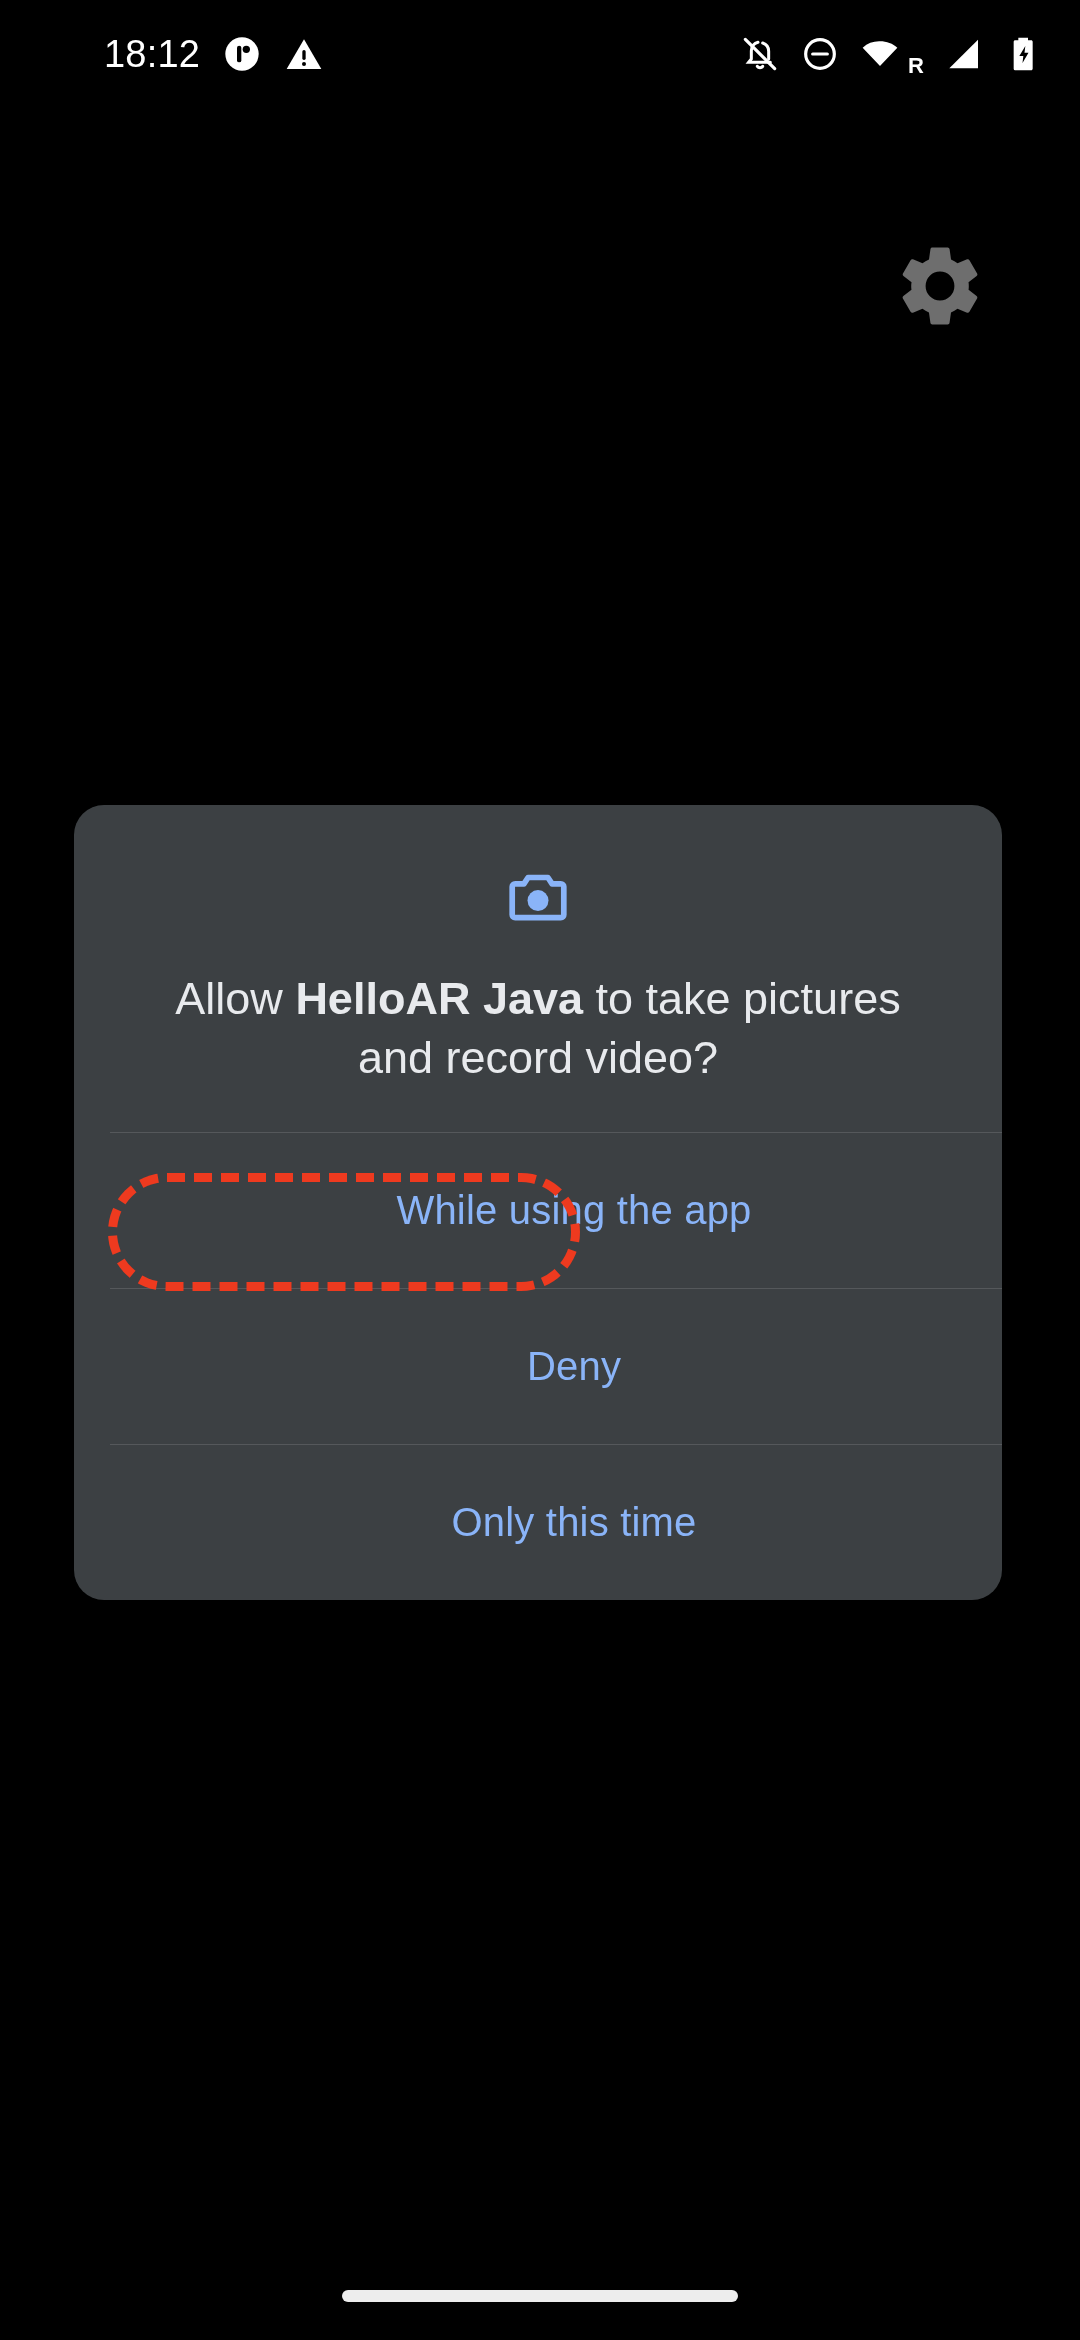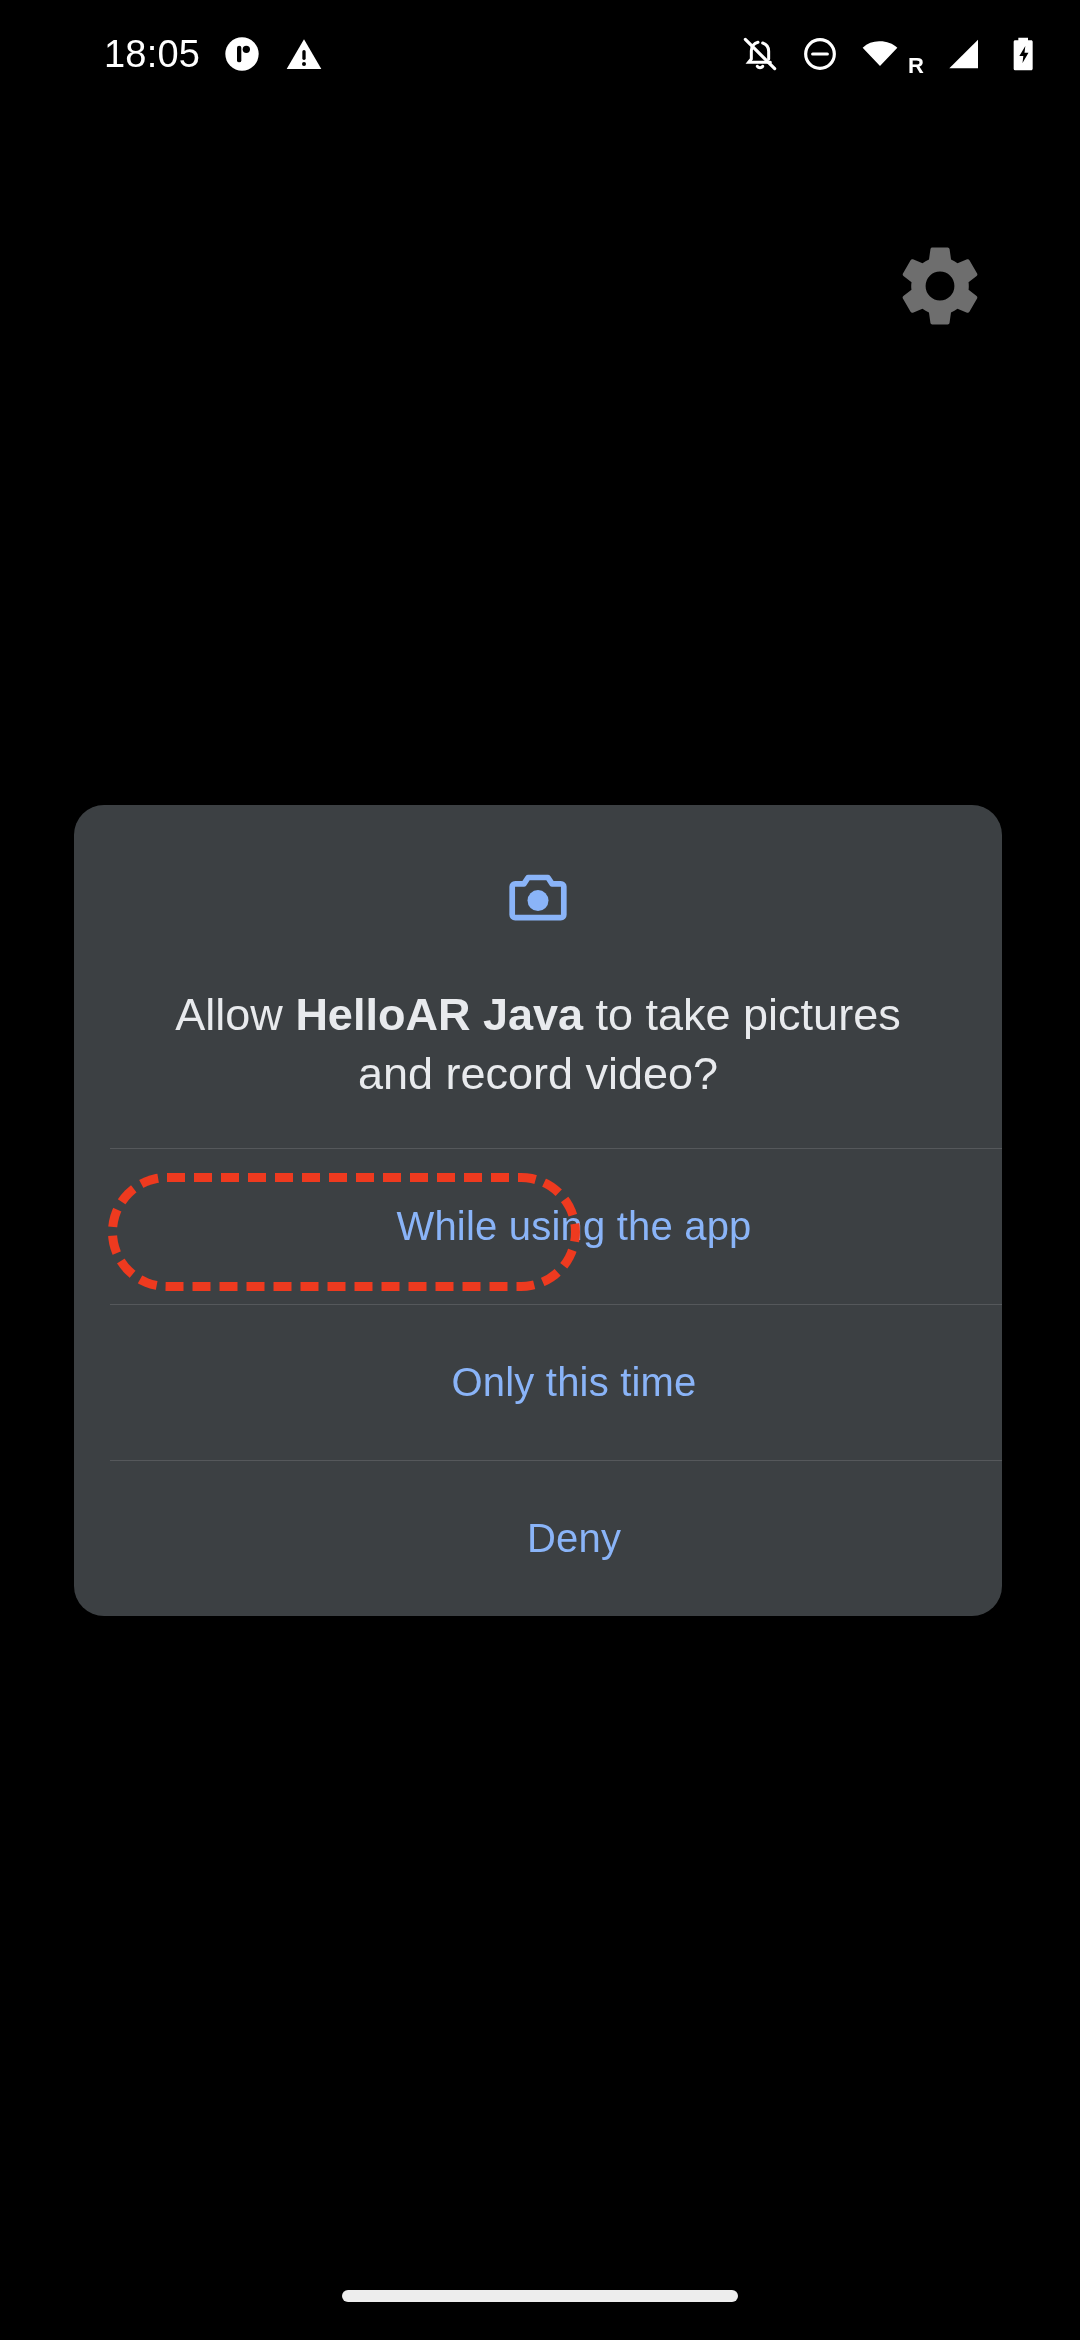--- a/index.html
+++ b/index.html
@@ -57,21 +57,21 @@
     position:absolute;
     left:74px; top:805px;
     width:928px;
     background:#3C4043;
     border-radius:30px;
     overflow:hidden;
     box-shadow:0 4px 26px rgba(0,0,0,0.55);
   }
   #dialog-header {
     padding:56px 58px 44px 58px;
-    display:flex; flex-direction:column; align-items:center;gap:16px;
+    display:flex; flex-direction:column; align-items:center;
   }
   #permission-icon {
     margin-bottom:36px;
   }
   #dialog-title {
     color:#E8EAED;
     font-size:45px;
     line-height:1.32;
     font-weight:400;
     text-align:center;
@@ -125,21 +125,21 @@
   <div id="ar-surface"></div>
 
   <div id="settings-button">
     <svg width="96" height="96" viewBox="0 0 24 24">
       <path fill="#6E6E6E" d="M19.14 12.94c.04-.3.06-.61.06-.94s-.02-.64-.07-.94l2.03-1.58a.49.49 0 0 0 .12-.61l-1.92-3.32a.488.488 0 0 0-.59-.22l-2.39.96a7.03 7.03 0 0 0-1.62-.94l-.36-2.54a.484.484 0 0 0-.48-.41h-3.84c-.24 0-.43.17-.47.41l-.36 2.54c-.59.24-1.13.57-1.62.94l-2.39-.96c-.22-.08-.47 0-.59.22L2.74 8.87c-.12.21-.08.47.12.61l2.03 1.58c-.05.3-.09.63-.09.94s.02.64.07.94l-2.03 1.58a.49.49 0 0 0-.12.61l1.92 3.32c.12.22.37.29.59.22l2.39-.96c.5.38 1.03.7 1.62.94l.36 2.54c.05.24.24.41.48.41h3.84c.24 0 .44-.17.47-.41l.36-2.54c.59-.24 1.13-.56 1.62-.94l2.39.96c.22.08.47 0 .59-.22l1.92-3.32c.12-.22.07-.47-.12-.61l-2.01-1.58zM12 15.6A3.6 3.6 0 1 1 12 8.4a3.6 3.6 0 0 1 0 7.2z"></path>
     </svg>
   </div>
 
   <div id="status-bar">
     <div class="sb-left">
-      <span id="status-clock">18:05</span>
+      <span id="status-clock">18:12</span>
 
       <svg class="sb-icon" width="40" height="40" viewBox="0 0 24 24">
         <circle cx="12" cy="12" r="10" fill="#ffffff"></circle>
         <rect x="9" y="7" width="2.6" height="10" rx="1.3" fill="#000000"></rect>
         <circle cx="14.6" cy="9.2" r="2.2" fill="#000000"></circle>
       </svg>
 
       <svg class="sb-icon" width="40" height="40" viewBox="0 0 24 24">
         <path fill="#ffffff" d="M12 3.2 1.6 21h20.8L12 3.2z"></path>
         <rect x="11" y="9.6" width="2" height="6" rx="1" fill="#000000"></rect>
@@ -188,25 +188,25 @@
       <div id="dialog-title">
         <span>Allow </span><span class="strong">HelloAR Java</span><span> to take pictures and record video?</span>
       </div>
     </div>
 
     <div class="dialog-button">
       <span class="dialog-button-label">While using the app</span>
     </div>
 
     <div class="dialog-button">
+      <span class="dialog-button-label">Deny</span>
+    </div>
+
+    <div class="dialog-button">
       <span class="dialog-button-label">Only this time</span>
     </div>
-
-    <div class="dialog-button">
-      <span class="dialog-button-label">Deny</span>
-    </div>
   </div>
 
   <div id="highlight-annotation"></div>
 
   <div id="nav-home-indicator"></div>
 
 </div>
 
 </body></html>

